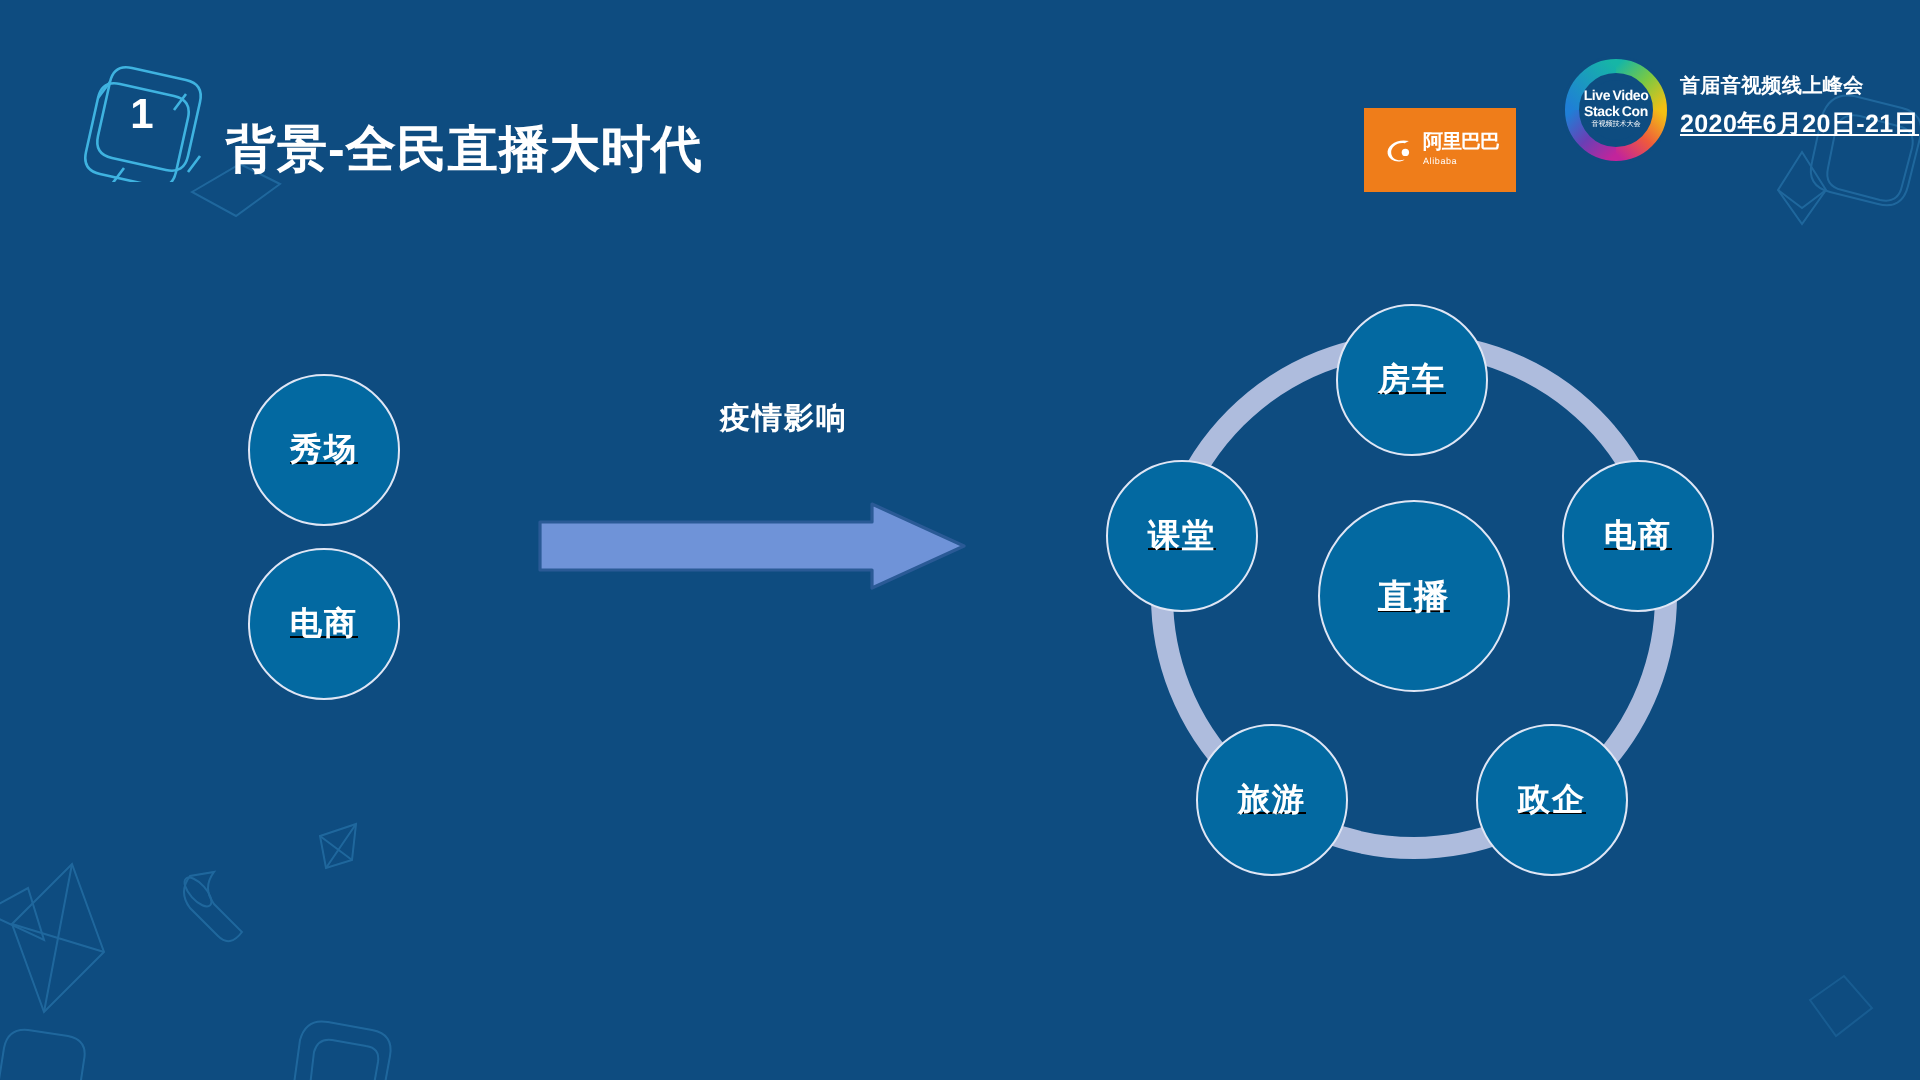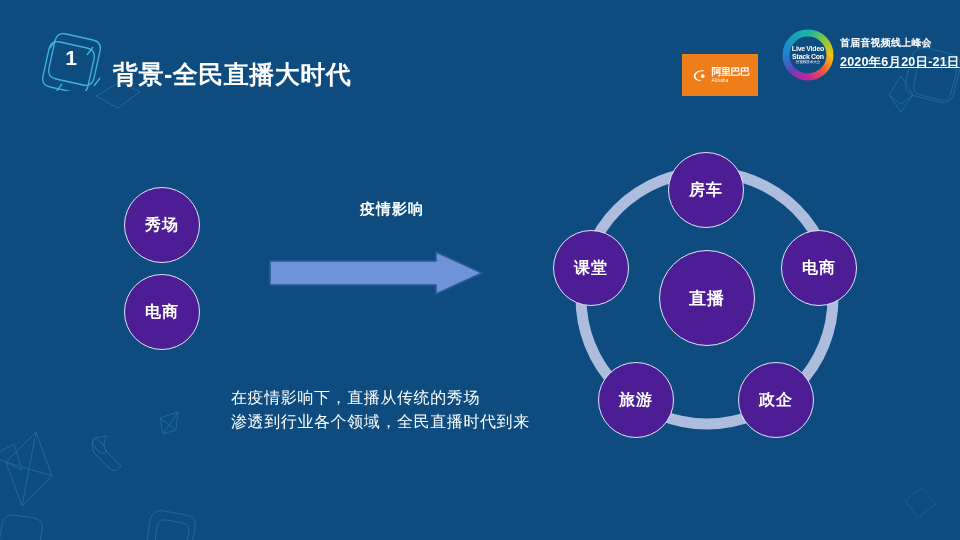--- a/index.html
+++ b/index.html
@@ -145,26 +145,27 @@
     font-weight: bold;
     white-space: nowrap;
     letter-spacing: 0.2px;
     text-decoration: underline;
   }
 
   
   .node {
     position: absolute;
     border-radius: 50%;
-    background: #4c1d95;
+    background: #0369a1;
     border: 1.4px solid #dfe6f5;
     display: flex;
     align-items: center;
     justify-content: center;
     box-sizing: border-box;
+    text-decoration: underline;
   }
   .node span {
     color: #ffffff;
     font-weight: bold;
     white-space: nowrap;
     letter-spacing: 1px;
   }
 
   
   #src-1 { left: 124px; top: 187px; width: 76px; height: 76px; text-align: center; }
@@ -365,18 +366,14 @@
   <div class="node sat" id="sat-br">
     <span>政企</span>
   </div>
   <div class="node sat" id="sat-bl">
     <span>旅游</span>
   </div>
   <div class="node sat" id="sat-left">
     <span>课堂</span>
   </div>
 
-  <div id="caption">
-    <div>在疫情影响下，直播从传统的秀场</div>
-    <div>渗透到行业各个领域，全民直播时代到来</div>
-  </div>
 
 </div>
 
 </body></html>

